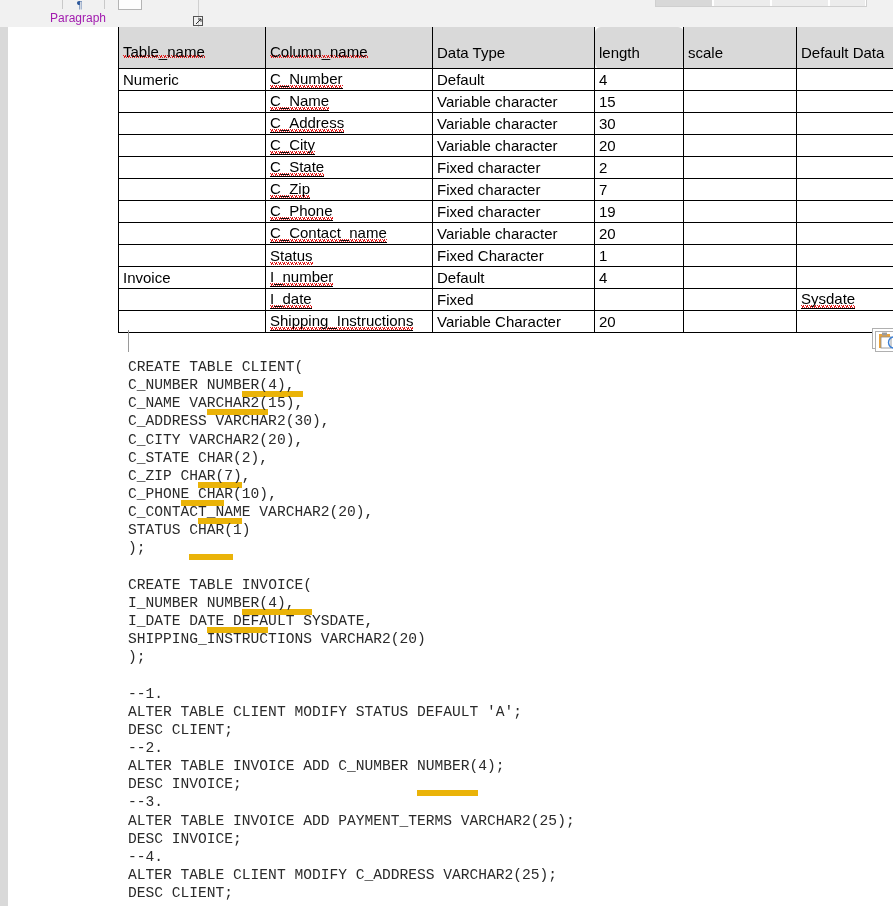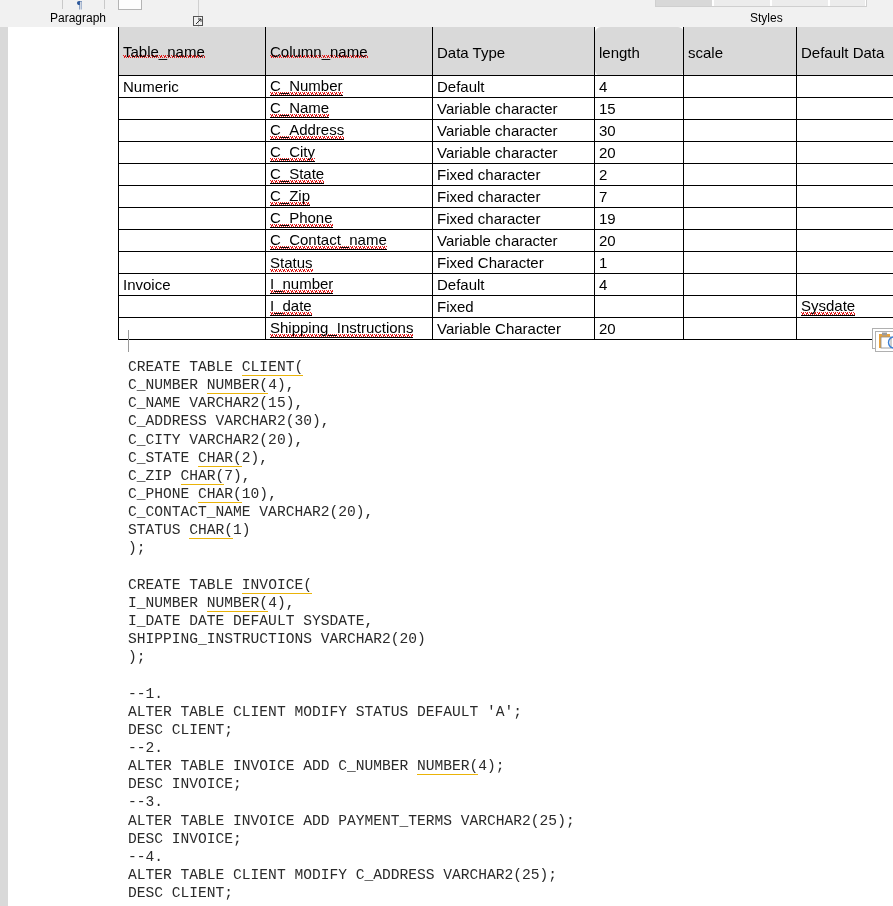--- a/index.html
+++ b/index.html
@@ -35,21 +35,21 @@
     position: absolute;
     top: 0;
     width: 1px;
     height: 27px;
     background: #d0d0d0;
   }
   .ribbon-group-label {
     position: absolute;
     bottom: 2px;
     font-size: 12px;
-    color: #000000;
+    color: #a21caf;
     white-space: nowrap;
   }
   .dialog-launcher {
     position: absolute;
     bottom: 3px;
     width: 11px;
     height: 11px;
   }
   .mini-icon {
     position: absolute;
@@ -139,21 +139,21 @@
     font-weight: normal;
     overflow: hidden;
     white-space: nowrap;
   }
   #schema-table thead th {
     background: #d9d9d9;
     height: 31px;
     line-height: 11px;
     vertical-align: bottom;
     border-top: none;
-    padding-bottom: 17px;
+    padding-bottom: 10px;
   }
   .c-table  { width: 138px; }
   .c-column { width: 158px; }
   .c-type   { width: 153px; }
   .c-length { width: 80px; border-radius: 6px;  }
   .c-scale  { width: 104px; }
   .c-default{ width: 113px; }
 
   
   .squiggle {
@@ -212,22 +212,22 @@
     width: 740px;
     font-family: "Liberation Mono", monospace;
     font-size: 14.6px;
     line-height: 18.15px;
     color: #2a2a2a;
     white-space: pre;
   }
   #sql-block .ln { display: block; height: 18.15px; }
   #sql-block .blank { display: block; height: 18.15px; }
   .kw-link {
-    border-bottom: 1px solid #eab308;
-    padding-bottom: 0px;
+    border-bottom: 6px solid #eab308;
+    padding-bottom: 16px;
   }
 </style>
 </head>
 <body>
 
 <div id="ribbon">
 
   <div class="tiny-divider" style="left:62px;"></div>
   <div class="mini-icon" style="left:76px;">
     <svg width="12" height="12" viewBox="0 0 12 12">
@@ -249,23 +249,20 @@
     </span>
   </div>
 
   <div class="tiny-gallery">
     <div class="tiny-gallery-item" style="left:0px;"></div>
     <div class="tiny-gallery-item" style="left:58px; background:#ececec;"></div>
     <div class="tiny-gallery-item" style="left:116px; background:#ececec;"></div>
     <div class="tiny-gallery-item" style="left:174px; background:#ececec; width:35px;"></div>
   </div>
 
-  <div class="ribbon-group" style="left:640px; width:253px;">
-    <span class="ribbon-group-label" style="left:110px;">Styles</span>
-  </div>
 </div>
 
 <div id="doc-area">
   <div id="left-gutter"></div>
   <div id="left-gutter-edge"></div>
 
   <div id="page">
 
     <table id="schema-table">
       <thead>

